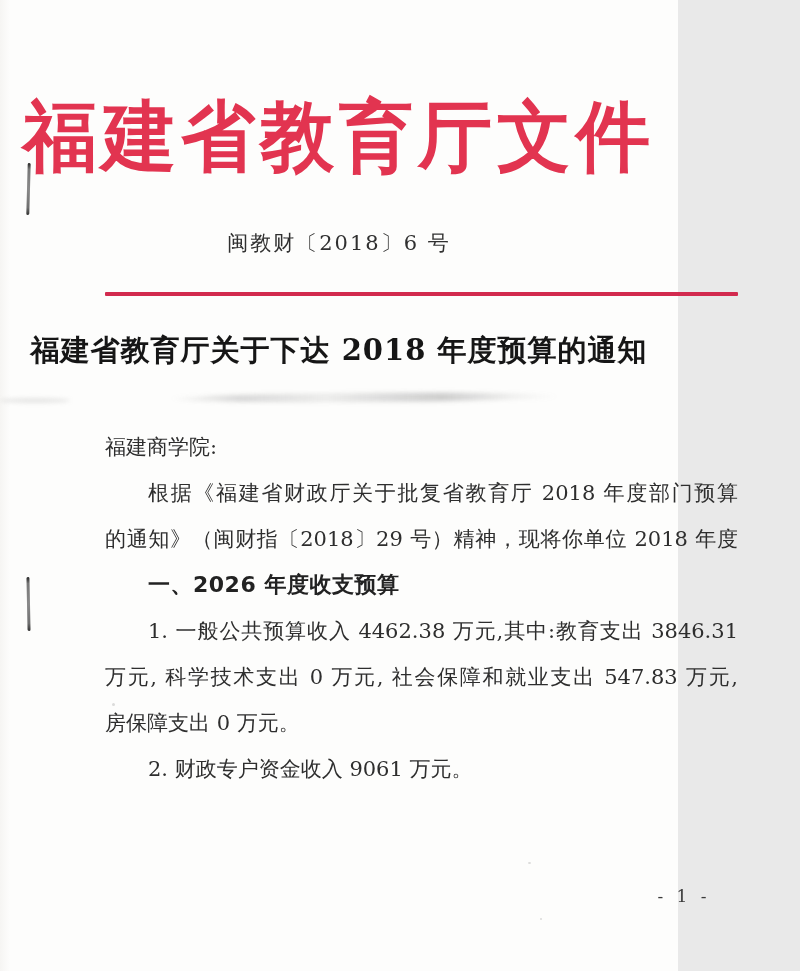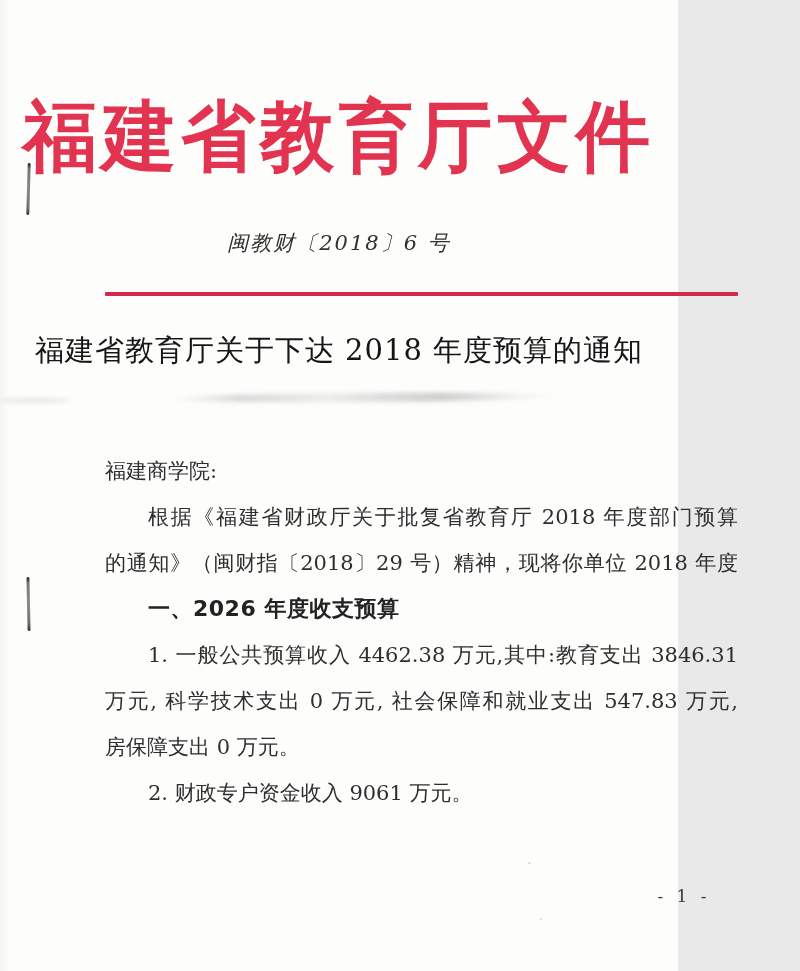--- a/index.html
+++ b/index.html
@@ -29,34 +29,33 @@
     color:var(--letterhead-red);
     transform:scaleY(1.04);
   }
   
   .doc-number{
     position:absolute;top:229px;left:0;width:100%;
     text-align:center;
     font-size:21px;
     color:#303030;
     letter-spacing:2px;
-    font-style:italic;
   }
   
   .red-rule{
     position:absolute;top:292px;left:105px;width:633px;height:4px;
     background:var(--rule-red);
     border-radius:1px;
   }
   
   .doc-title{
     position:absolute;top:331px;left:0;width:100%;
     text-align:center;
     font-size:29px;
-    font-weight:normal;
+    font-weight:bold;
     color:#161616;
     letter-spacing:1px;
   }
   
   .smudge{
     position:absolute;top:393px;left:170px;width:390px;height:9px;
     background:linear-gradient(90deg,
       rgba(120,120,120,0) 0%,
       rgba(120,120,120,.28) 18%,
       rgba(120,120,120,.12) 40%,
@@ -76,21 +75,21 @@
   
   .staple{
     position:absolute;left:27px;width:3px;
     background:linear-gradient(180deg,#222 0%,#777 12%,#8a8a8a 50%,#6f6f6f 86%,#333 100%);
     border-radius:2px;
   }
   .staple-top{top:163px;height:52px;transform:rotate(1.6deg);}
   .staple-bottom{top:577px;height:54px;transform:rotate(-1.2deg);}
   
   .body-text{
-    position:absolute;top:448px;left:105px;width:633px;
+    position:absolute;top:424px;left:105px;width:633px;
     font-size:21px;
     color:#2e2e2e;
   }
   .line{
     height:46px;line-height:46px;
     white-space:nowrap;
     overflow:visible;
   }
   .line.just{
     white-space:normal;

